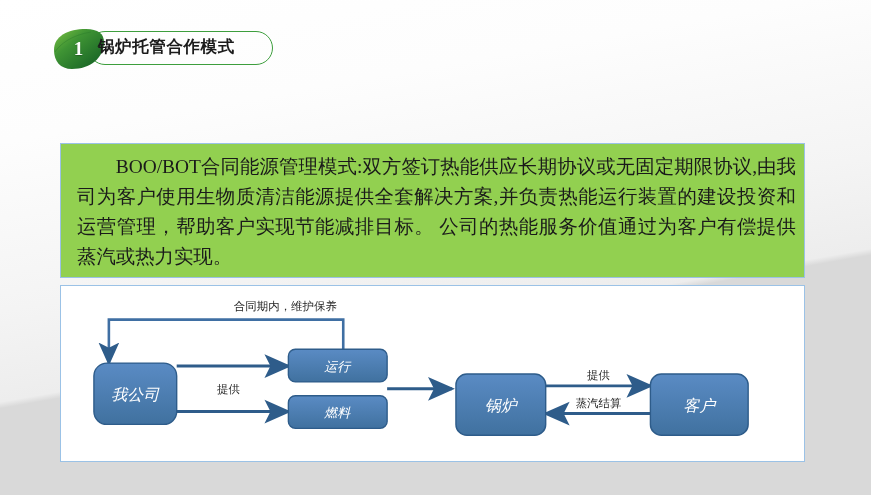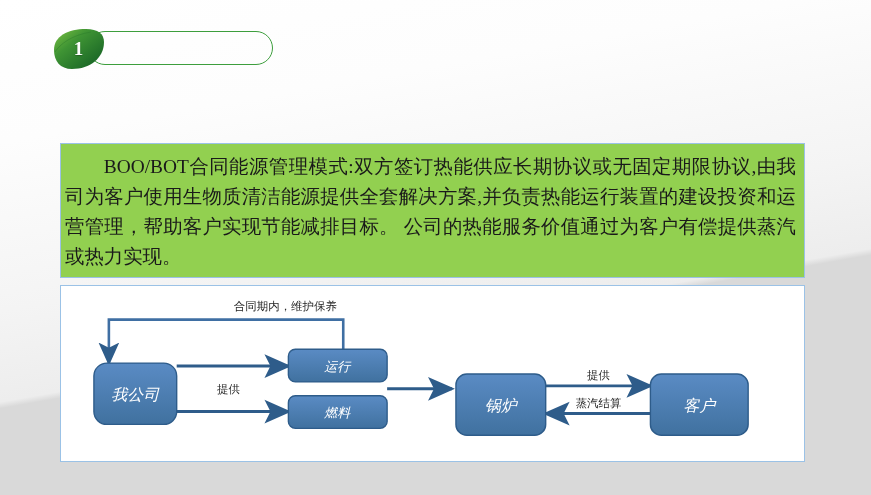--- a/index.html
+++ b/index.html
@@ -85,21 +85,21 @@
   
   .green-box {
     position: absolute;
     left: 60px;
     top: 143px;
     width: 745px;
     height: 135px;
     background: #92d050;
     border: 1.2px solid #9bc2e6;
     box-sizing: border-box;
-    padding: 8px 8px 4px 4px;
+    padding: 8px 8px 4px 16px;
     color: #1a1a1a;
     font-family: "Liberation Serif", "DejaVu Serif", serif;
     font-size: 19.4px;
     line-height: 30px;
     text-align: justify;
     text-indent: 2em;
   }
 
   
   .diagram {
@@ -146,20 +146,21 @@
             <stop offset="35%" stop-color="#3f9434"></stop>
             <stop offset="100%" stop-color="#0f5a22"></stop>
           </linearGradient>
         </defs>
         <path d="M8 22 C8 8, 22 1, 40 1 C52 1, 58 6, 58 14 C58 30, 44 41, 26 41 C14 41, 8 33, 8 22 Z" fill="url(#leafGrad)"></path>
         <path d="M9 24 C14 16, 26 7, 45 4" stroke="#2b7a2b" stroke-width="1" fill="none" opacity="0.45"></path>
       </svg>
     </div>
     <div class="leaf-num">1</div>
 
+    <div class="pill-label">锅炉托管合作模式</div>
   </div>
 
   <div class="green-box">BOO/BOT合同能源管理模式:双方签订热能供应长期协议或无固定期限协议,由我司为客户使用生物质清洁能源提供全套解决方案,并负责热能运行装置的建设投资和运营管理，帮助客户实现节能减排目标。 公司的热能服务价值通过为客户有偿提供蒸汽或热力实现。</div>
 
   <div class="diagram">
     <svg viewBox="0 0 745 177" preserveAspectRatio="none">
       <defs>
         <marker id="ah" markerWidth="9" markerHeight="9" refX="8" refY="4.5" orient="auto">
           <path d="M0,0.5 L9,4.5 L0,8.5 L2,4.5 Z" fill="#2e5c8a"></path>
         </marker>

